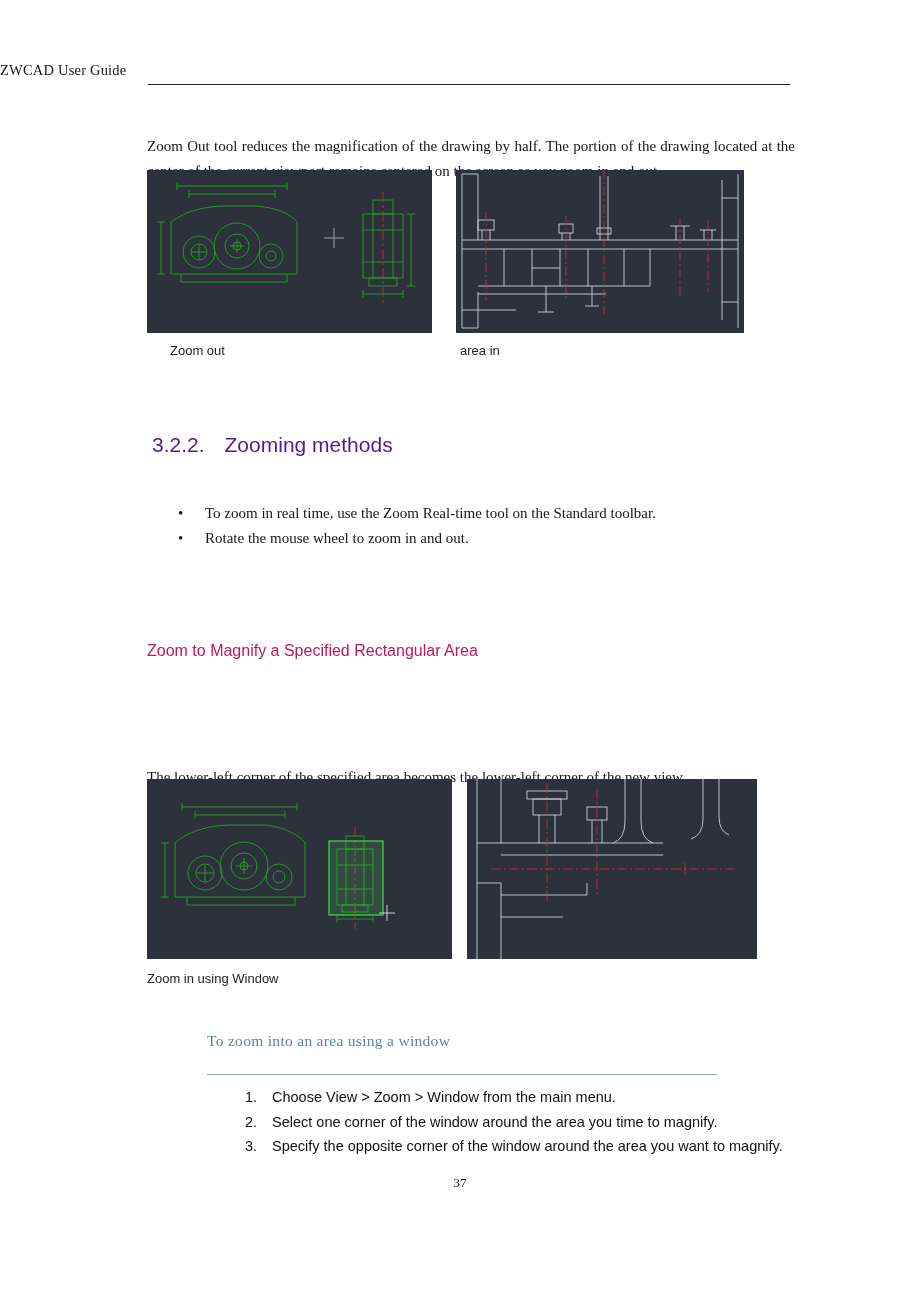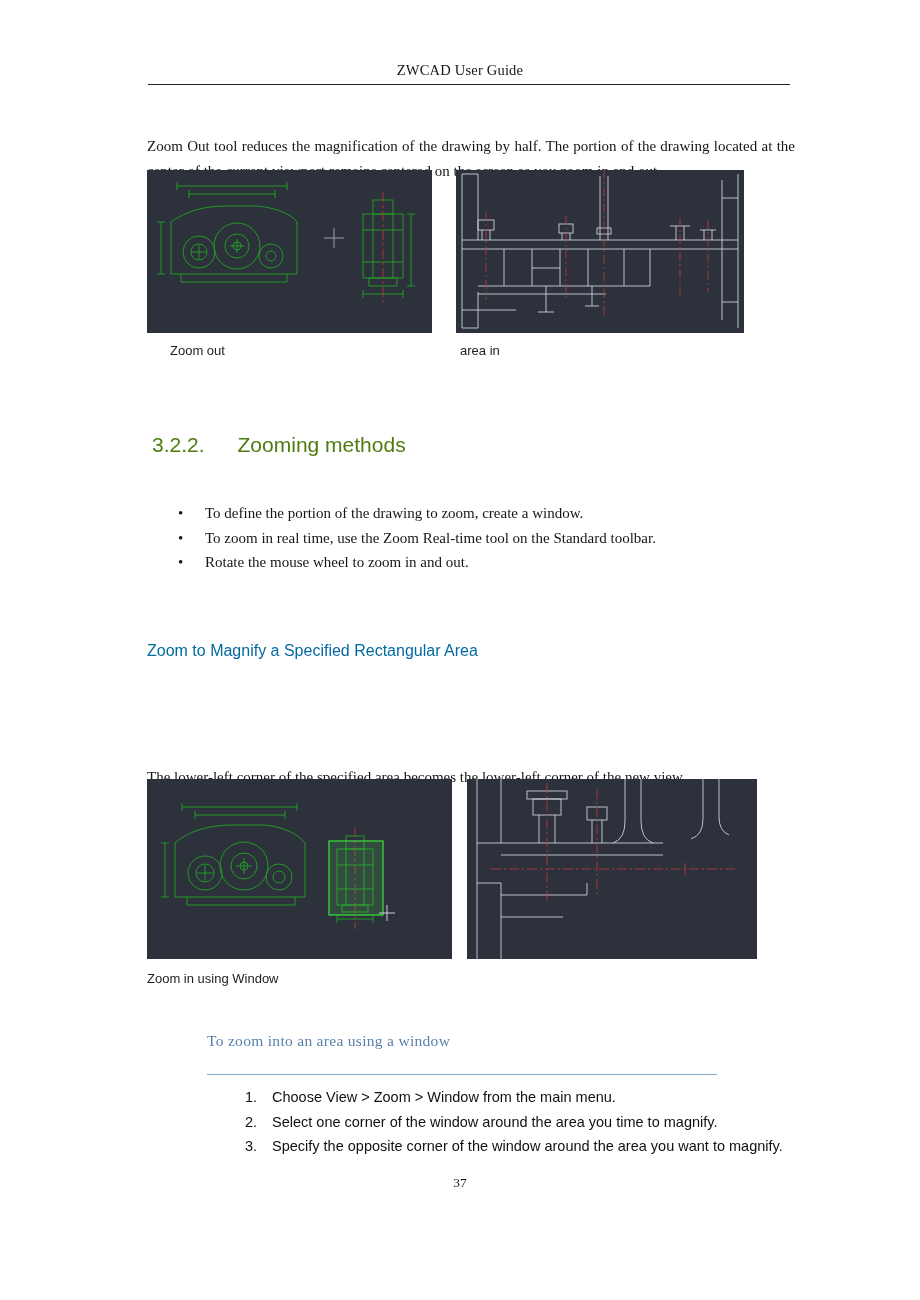--- a/index.html
+++ b/index.html
@@ -1,20 +1,20 @@
 <!DOCTYPE html>
 <html><head>
 <meta charset="utf-8">
 <style>
   html,body { margin:0; padding:0; background:#ffffff; }
   .page {
     position:relative; width:920px; height:1300px; background:#ffffff;
     font-family:"Liberation Serif", serif; color:#161616; overflow:hidden;
   }
-  .header-title { position:absolute; top:62px; left:0; width:920px; text-align:center; font-size:14.5px; letter-spacing:.2px; }
+  .header-title { position:absolute; top:62px; left:0; width:920px; text-align:left; font-size:14.5px; letter-spacing:.2px; }
   .header-rule { position:absolute; top:84px; left:148px; width:642px; height:0; border-top:1.2px solid #222; }
 
   .body-para { position:absolute; left:147px; width:648px; font-size:15px; line-height:24.5px; }
   .justify { text-align:justify; }
   .para1 { top:119px; }
   .para2 { top:476px; }
   .para3 { top:677px; }
   .para4 { top:750px; }
 
   .cad { position:absolute; background:#2c313c; }
@@ -23,28 +23,28 @@
   .fig2-left  { left:147px; top:779px; width:305px; height:180px; }
   .fig2-right { left:467px; top:779px; width:290px; height:180px; }
   .cad svg { display:block; width:100%; height:100%; }
 
   .caption { position:absolute; font-family:"Liberation Sans", sans-serif; font-size:13px; color:#222; }
   .cap1-left  { left:170px; top:343px; width:285px; }
   .cap1-right { left:460px; top:343px; width:288px; }
   .cap2       { left:147px; top:971px; width:648px; }
 
   .section-heading { position:absolute; left:152px; top:416px; font-family:"Liberation Sans", sans-serif;
-    font-size:21px; font-weight:500; color:#4d7c0f; display:flex; gap:33px; }
+    font-size:21px; font-weight:500; color:#4c1d95; display:flex; gap:20px; }
 
   .bullet-list { position:absolute; left:176px; top:501px; width:600px; }
   .bullet-item { position:relative; padding-left:29px; font-size:15px; line-height:24.6px; }
   .bullet-item::before { content:"\2022"; position:absolute; left:2px; top:0; }
 
   .subheading { position:absolute; left:147px; top:626px; font-family:"Liberation Sans", sans-serif;
-    font-size:16px; font-weight:500; color:#0369a1; }
+    font-size:16px; font-weight:500; color:#be185d; }
 
   .proc-wrap { position:absolute; left:207px; top:1032px; width:510px; padding-bottom:24px; border-bottom:1px solid #88a9c6; }
   .proc-title { font-size:15.5px; color:#5b80ab; letter-spacing:.3px; }
 
   .steps { position:absolute; left:245px; top:1085px; width:560px; font-family:"Liberation Sans", sans-serif; font-size:14.5px; color:#111; }
   .step { display:flex; line-height:24.6px; }
   .step-num { width:27px; flex:0 0 27px; }
 
   .page-number { position:absolute; top:1175px; left:0; width:920px; text-align:center; font-size:13.5px; }
 </style>
@@ -164,21 +164,20 @@
   <div class="caption cap1-left">Zoom out</div>
   <div class="caption cap1-right">area in</div>
 
   <h2 class="section-heading">
     <span>3.2.2.</span>
     <span>Zooming methods</span>
   </h2>
 
 
   <div class="bullet-list">
-    <div class="bullet-item"><span>To define the portion of the drawing to zoom, create a window.</span></div>
     <div class="bullet-item"><span>To zoom in real time, use the Zoom Real-time tool on the Standard toolbar.</span></div>
     <div class="bullet-item"><span>Rotate the mouse wheel to zoom in and out.</span></div>
   </div>
 
   <h3 class="subheading">Zoom to Magnify a Specified Rectangular Area</h3>
 
   <p class="body-para para4">The lower-left corner of the specified area becomes the lower-left corner of the new view.</p>
 
   <div class="cad fig2-left">
     <svg viewBox="0 0 305 180" preserveAspectRatio="none">

